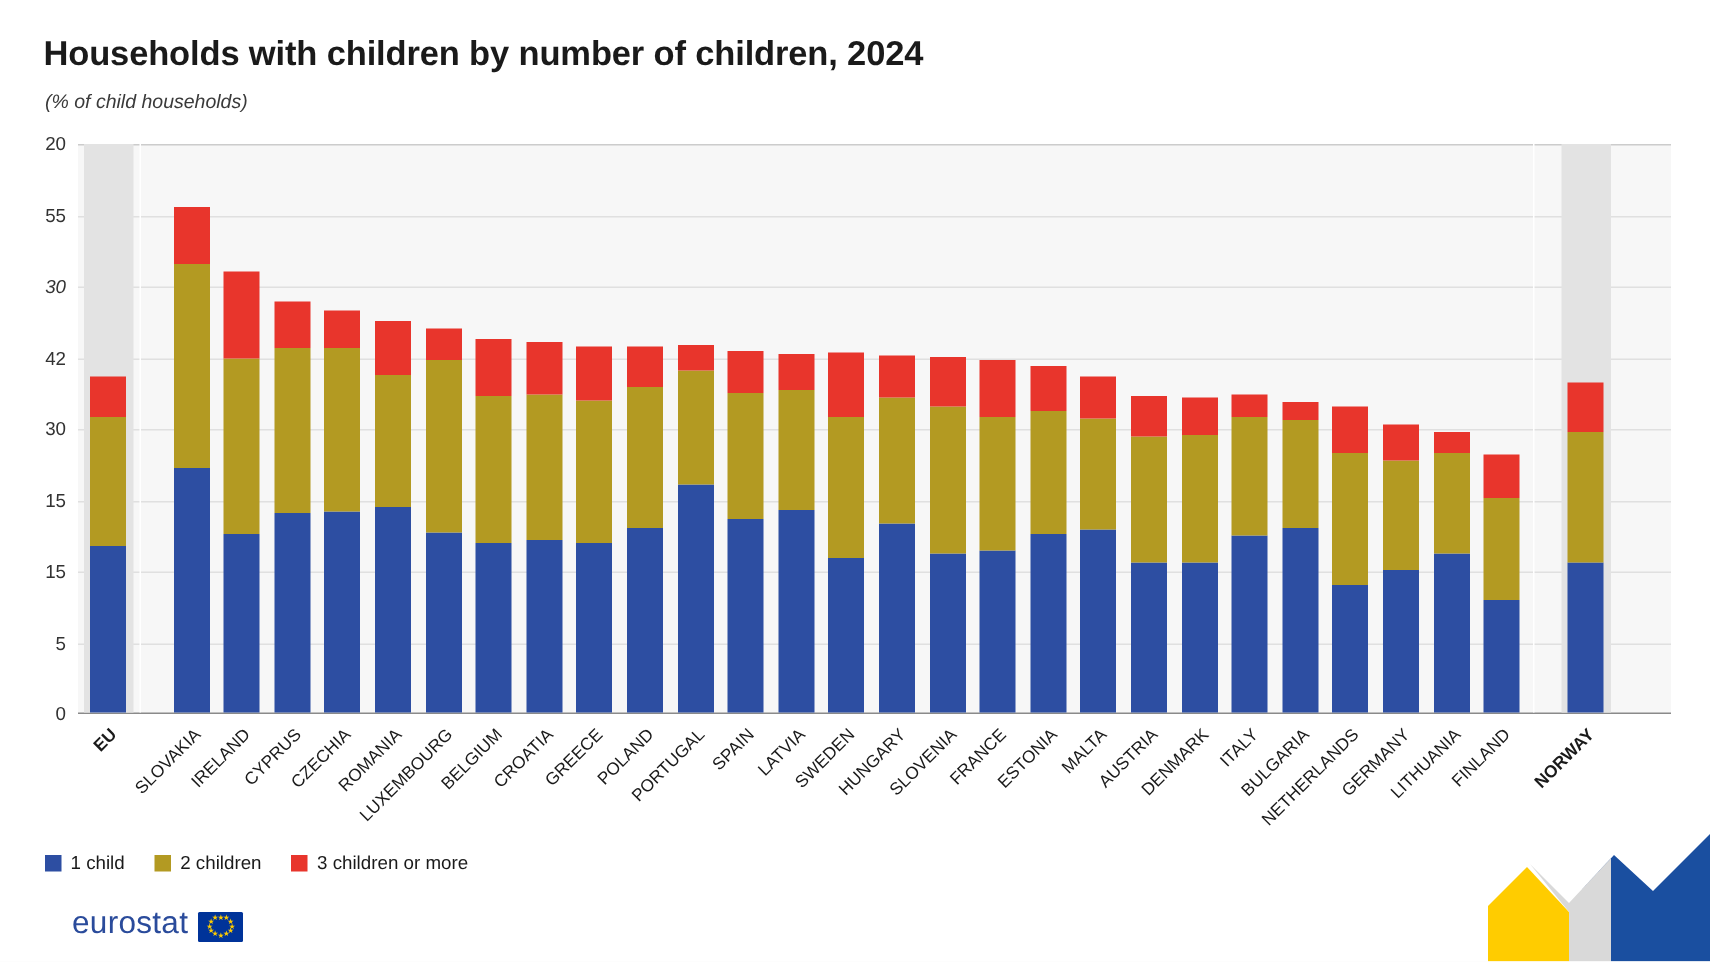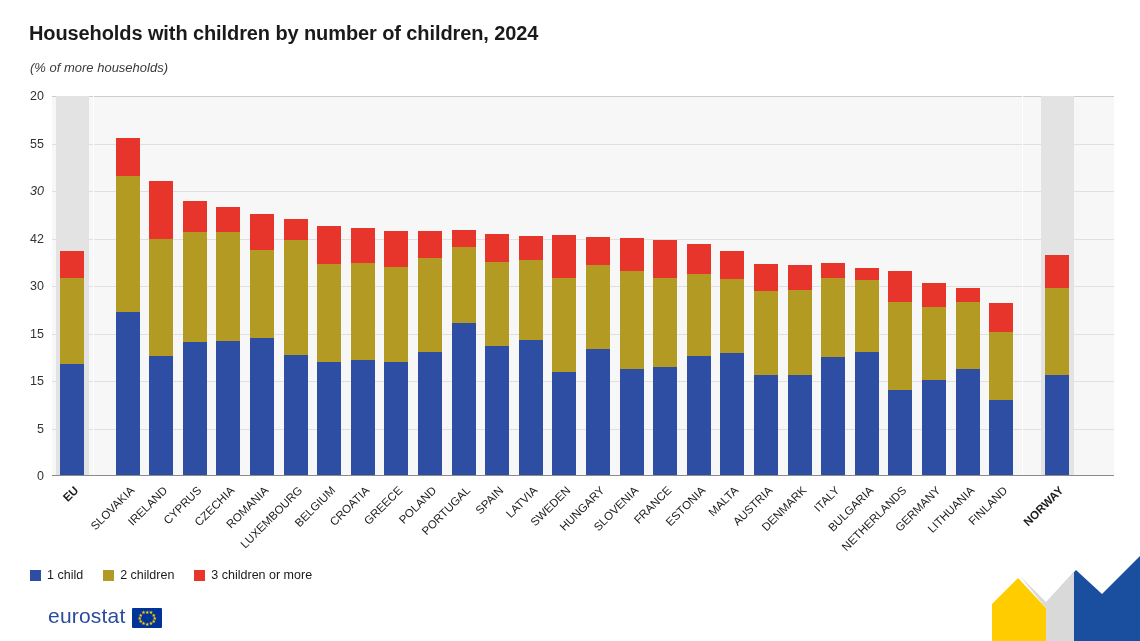--- a/index.html
+++ b/index.html
@@ -12,21 +12,21 @@
   }
   #root {
     position: relative;
     width: 1140px; height: 641px;
     background: #ffffff;
   }
   
   .title {
     position: absolute;
     left: 29px; top: 22px;
-    font-size: 20px;
+    font-size: 23px;
     font-weight: bold;
     color: #1a1a1a;
     letter-spacing: -0.1px;
   }
   .subtitle {
     position: absolute;
     left: 30px; top: 60px;
     font-size: 13px;
     font-style: italic;
     color: #3a3a3a;
@@ -135,21 +135,21 @@
     right: 0; bottom: 0;
     width: 150px; height: 95px;
   }
 </style>
 </head>
 <body>
 
 <div id="root">
 
   <div class="title">Households with children by number of children, 2024</div>
-  <div class="subtitle">(% of more households)</div>
+  <div class="subtitle">(% of child households)</div>
 
   <div id="plot">
       <div class="gridline" style="top: 380px; background: transparent;"></div>
       <div class="gridline" style="top: 332.5px;"></div>
       <div class="gridline" style="top: 285px;"></div>
       <div class="gridline" style="top: 237.5px;"></div>
       <div class="gridline" style="top: 190px;"></div>
       <div class="gridline" style="top: 142.5px;"></div>
       <div class="gridline" style="top: 95px;"></div>
       <div class="gridline" style="top: 47.5px;"></div>

